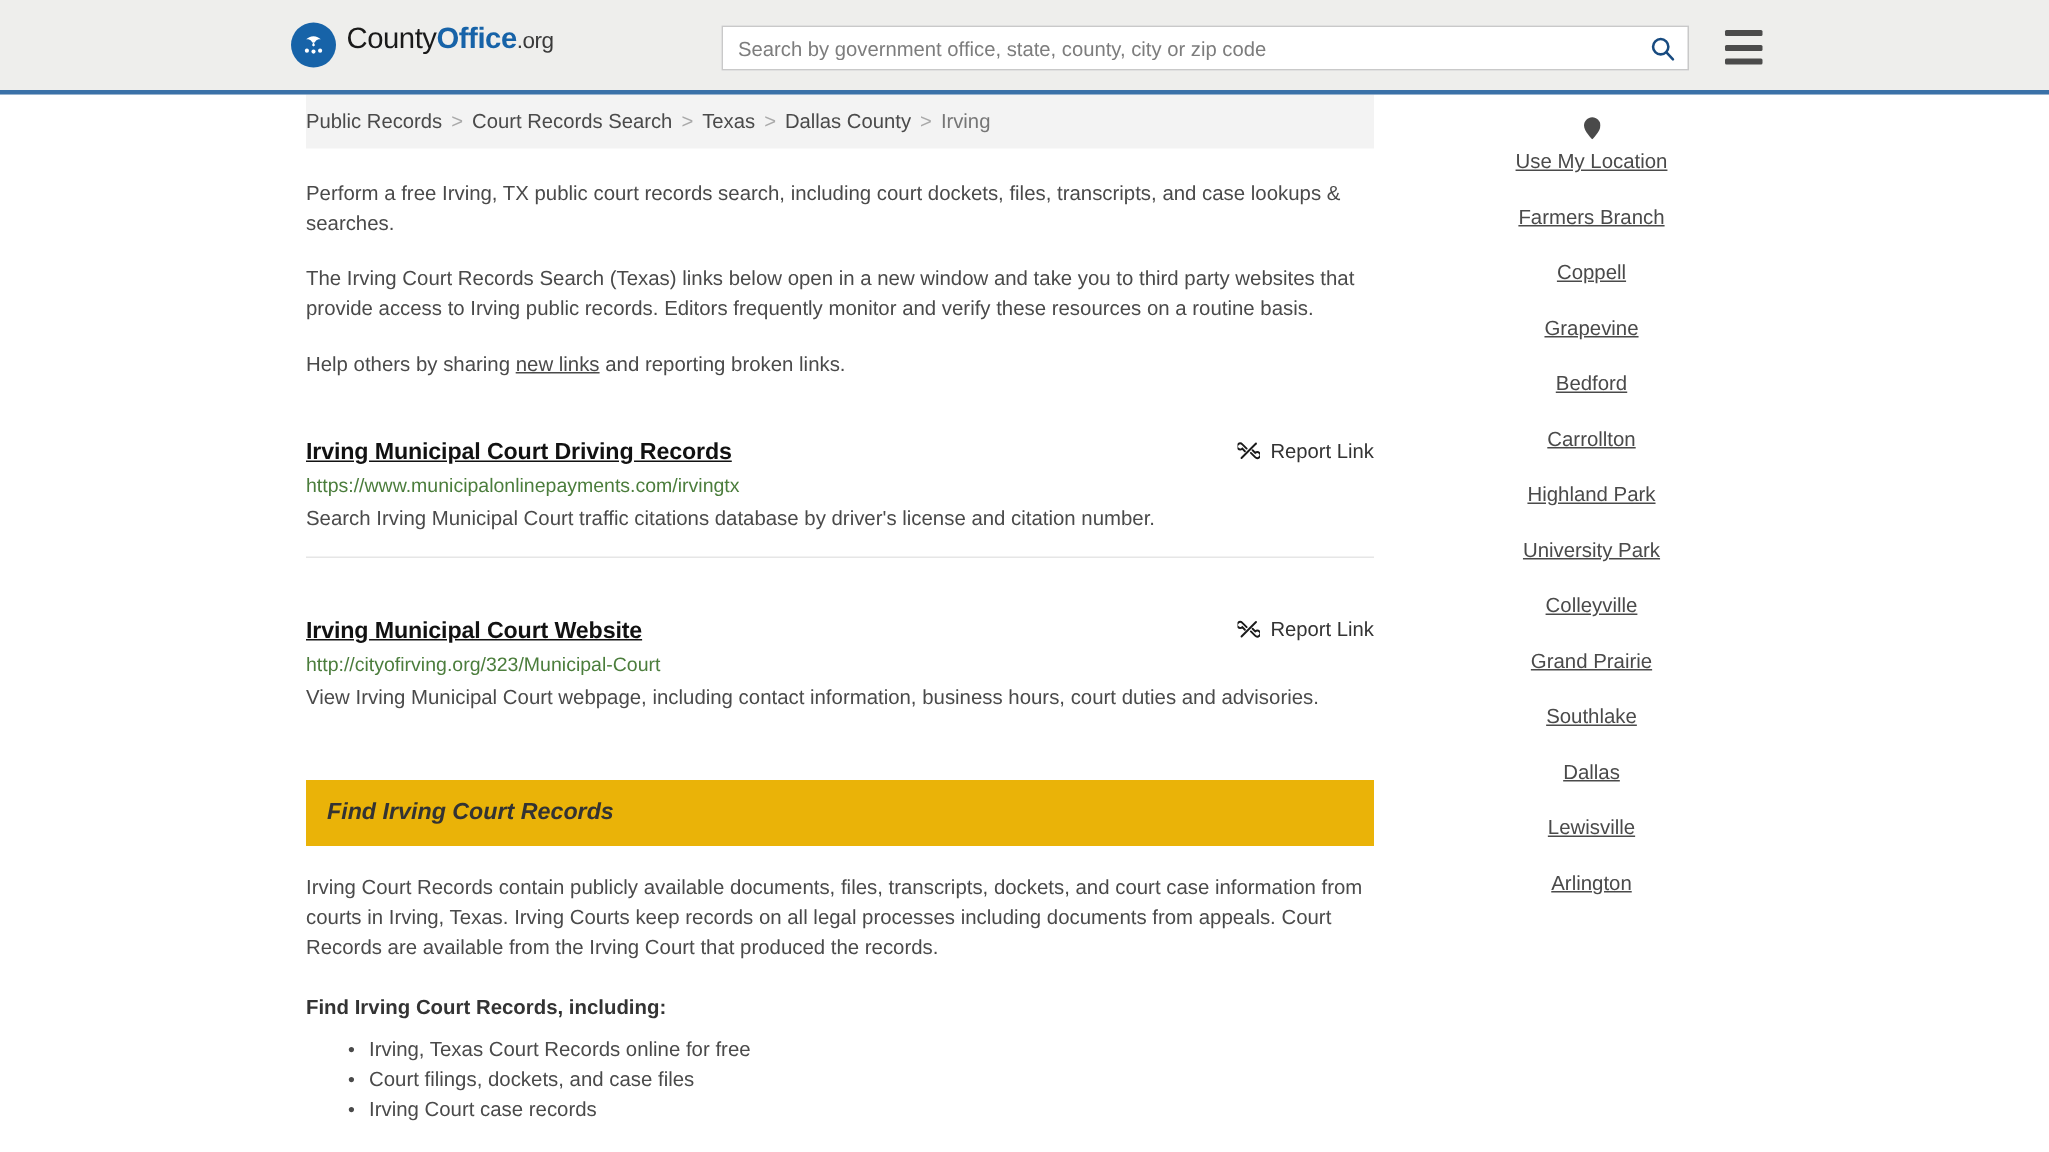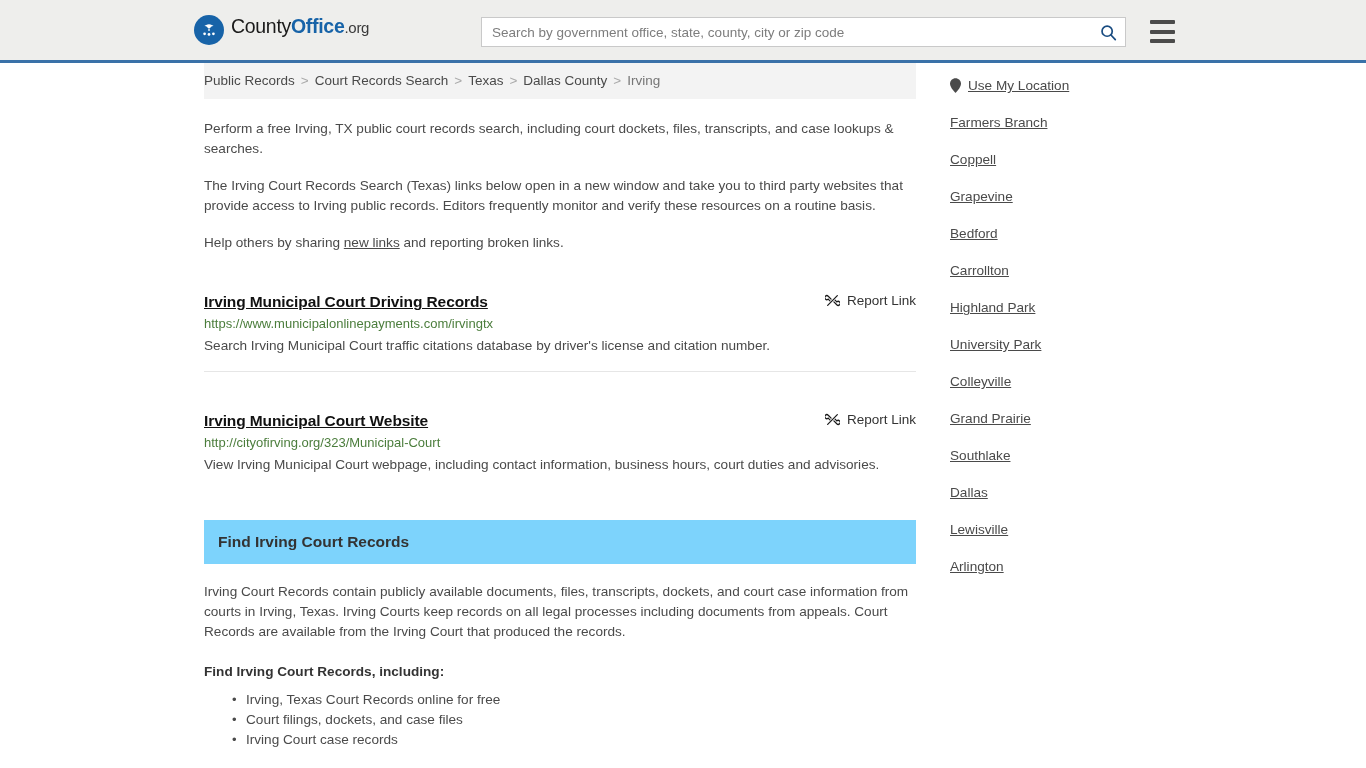--- a/index.html
+++ b/index.html
@@ -189,23 +189,24 @@
   }
   .result-desc {
     font-size: 13.6px;
     line-height: 25px;
     color: #4a4a4a;
     margin-top: 2px;
   }
 
   
   .section-head {
-    background: #7dd3fc;
+    background: #eab308;
     padding: 13px 14px;
     margin-top: 30px;
+    font-style: italic;
   }
   .section-head h2 {
     margin: 0;
     font-size: 15.5px;
     font-weight: bold;
     color: #333333;
   }
   .section-body p {
     font-size: 13.6px;
     line-height: 20px;
@@ -250,20 +251,21 @@
     color: #333333;
     line-height: 23px;
   }
   .side-list { margin-top: 4px; }
   .side-item {
     display: flex;
     align-items: center;
     gap: 7px;
     padding: 11px 0 11px 12px;
     font-size: 13.6px;
+    flex-direction: column;
   }
   .side-item a {
     color: #4a4a4a;
     text-decoration: underline;
     cursor: pointer;
   }
   .pin-icon { flex: none; display: block; }
 </style>
 </head>
 <body>

